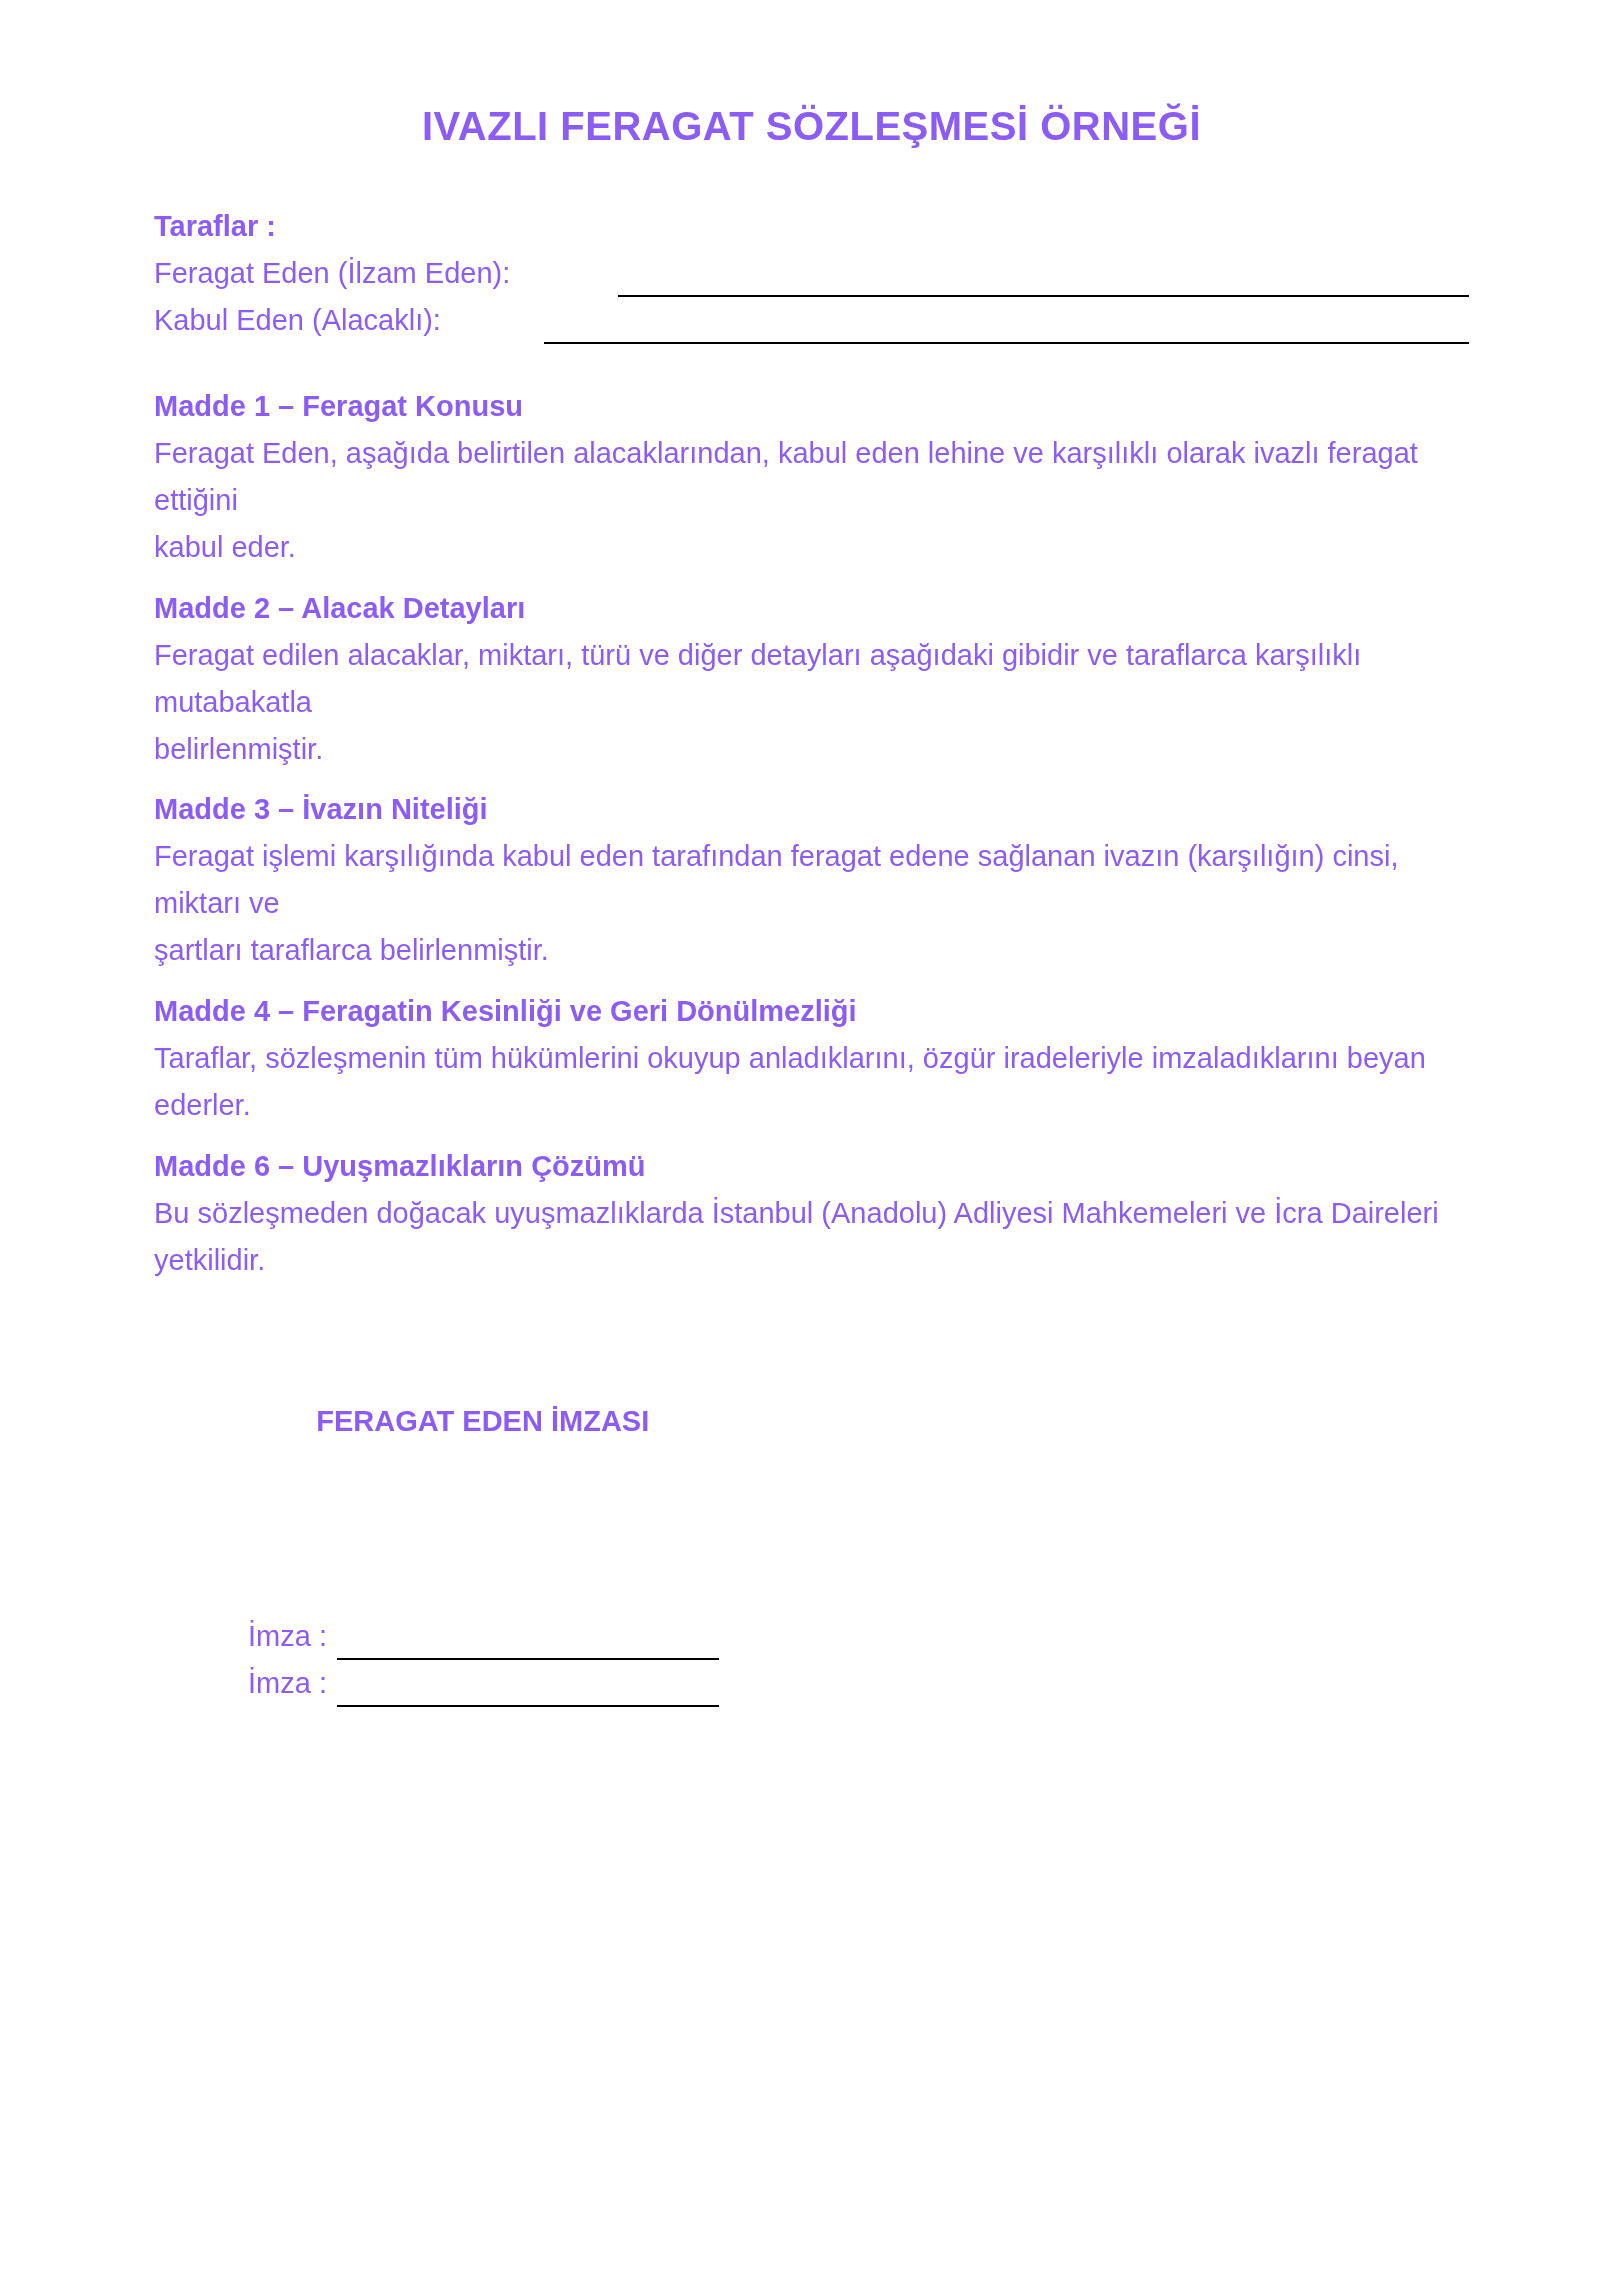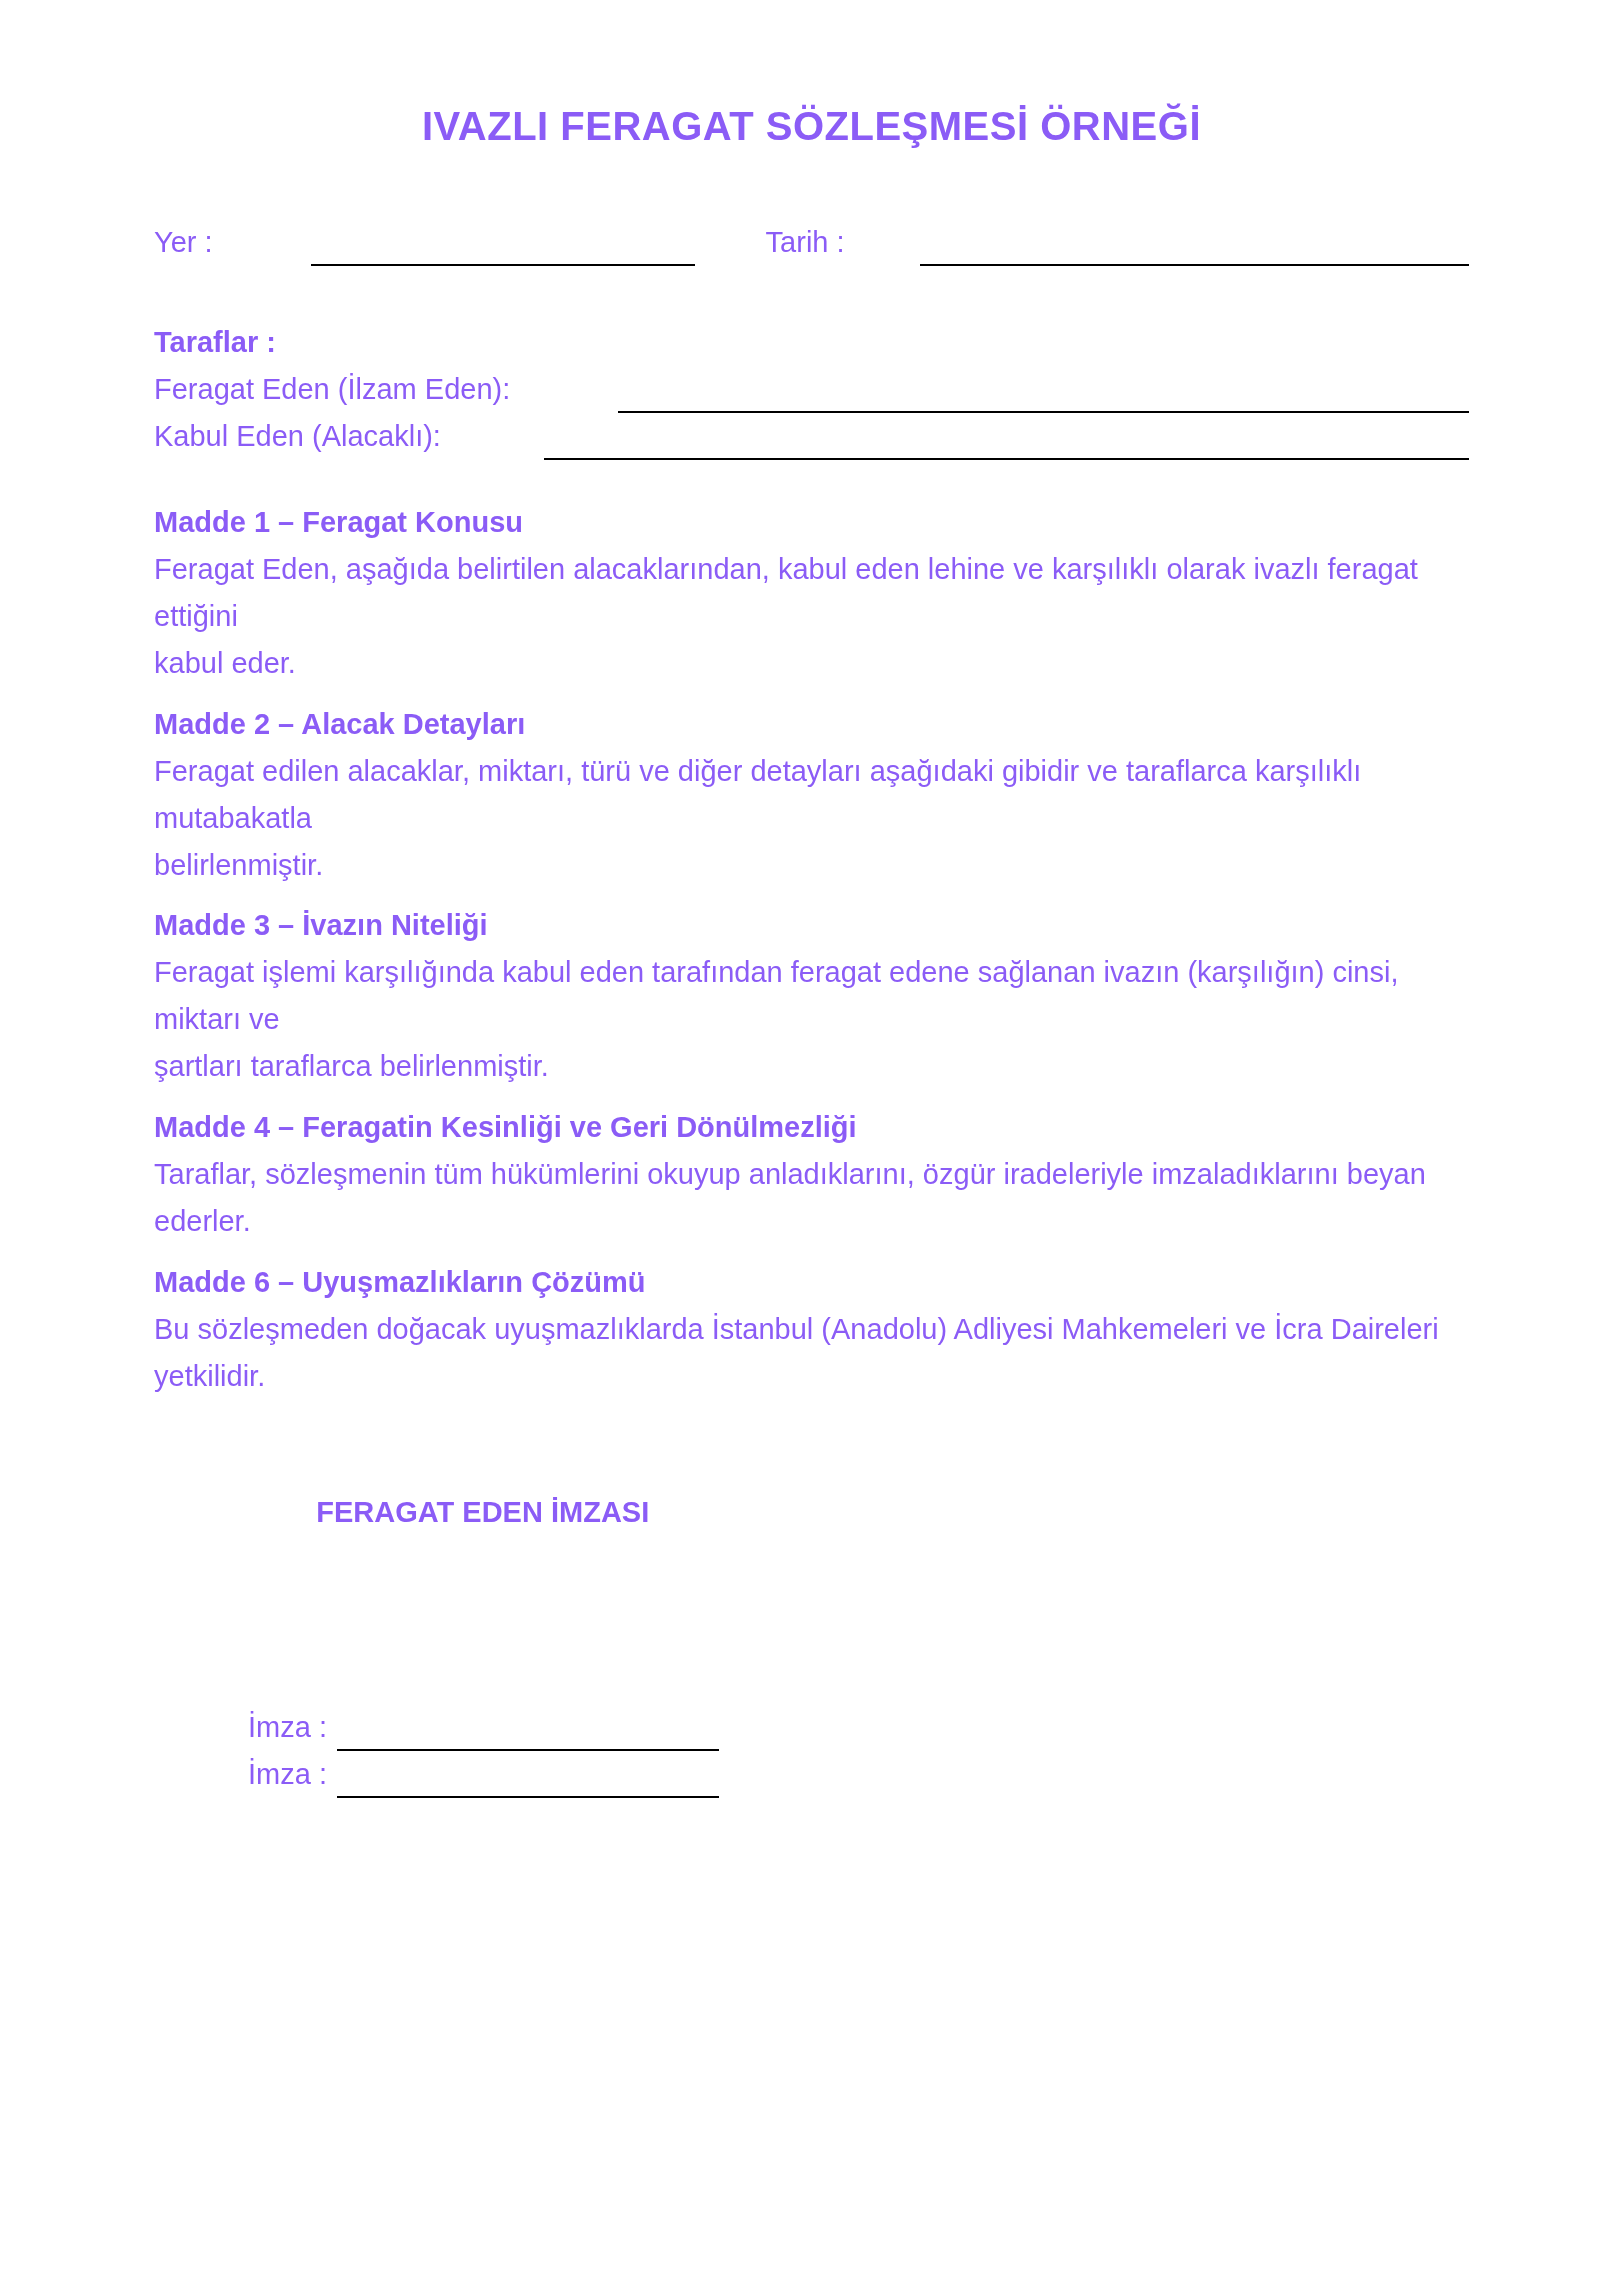--- a/index.html
+++ b/index.html
@@ -60,21 +60,21 @@
     font-size: 29px;
     font-weight: bold;
     line-height: 47px;
     margin: 13.7px 0 0 0;
   }
   .article-body { margin: 0; }
   .article-body div { line-height: 47px; }
   
   .sig-headings {
     display: flex;
-    margin-top: 89px;
+    margin-top: 114px;
   }
   .sig-headings > div {
     width: 50%;
     text-align: center;
     font-weight: bold;
     line-height: 47px;
   }
   .sig-lines {
     display: flex;
     margin-top: 168px;
@@ -96,26 +96,20 @@
     margin-left: 9.8px;
   }
 </style>
 </head>
 <body>
 
 <div class="page">
 
   <h1 class="doc-title">IVAZLI FERAGAT SÖZLEŞMESİ ÖRNEĞİ</h1>
 
-  <div class="meta-row">
-    <span>Yer :</span>
-    <span class="blank-line place-line"></span>
-    <span class="date-label">Tarih :</span>
-    <span class="blank-line date-line"></span>
-  </div>
 
   <div class="parties">
     <p class="parties-heading">Taraflar :</p>
     <div class="party-row">
       <span class="party-label-1">Feragat Eden (İlzam Eden):</span>
       <span class="blank-line party-line"></span>
     </div>
     <div class="party-row">
       <span class="party-label-2">Kabul Eden (Alacaklı):</span>
       <span class="blank-line party-line"></span>

